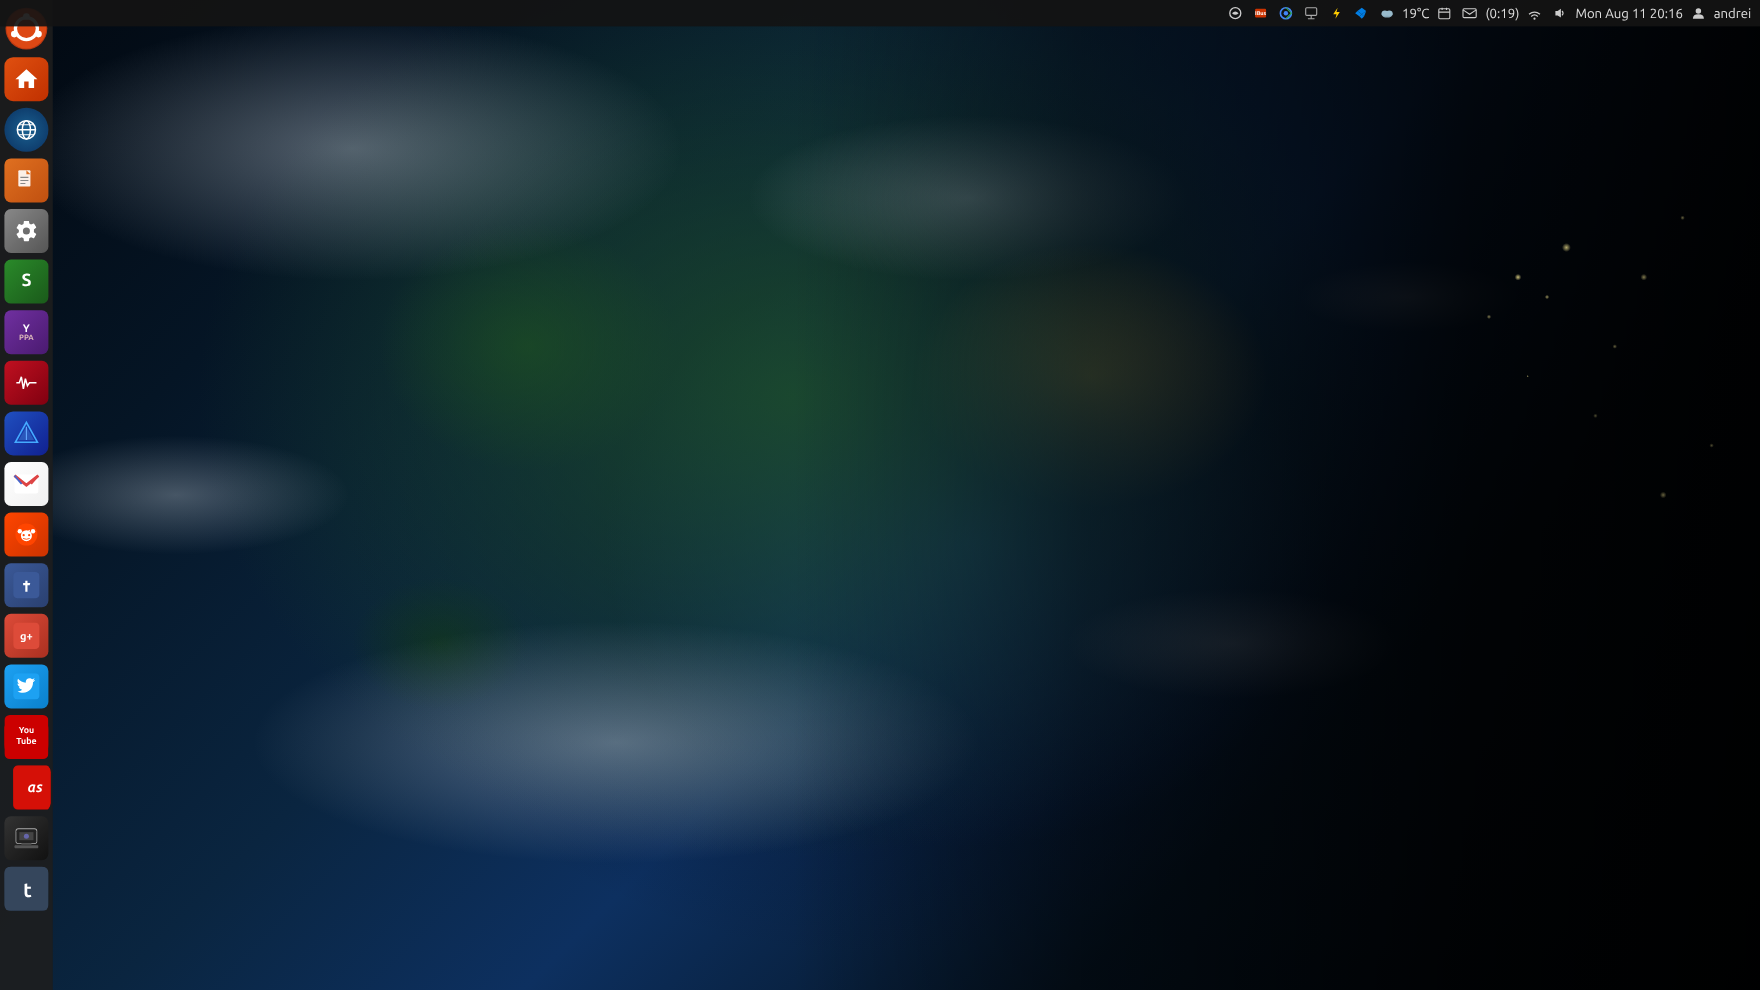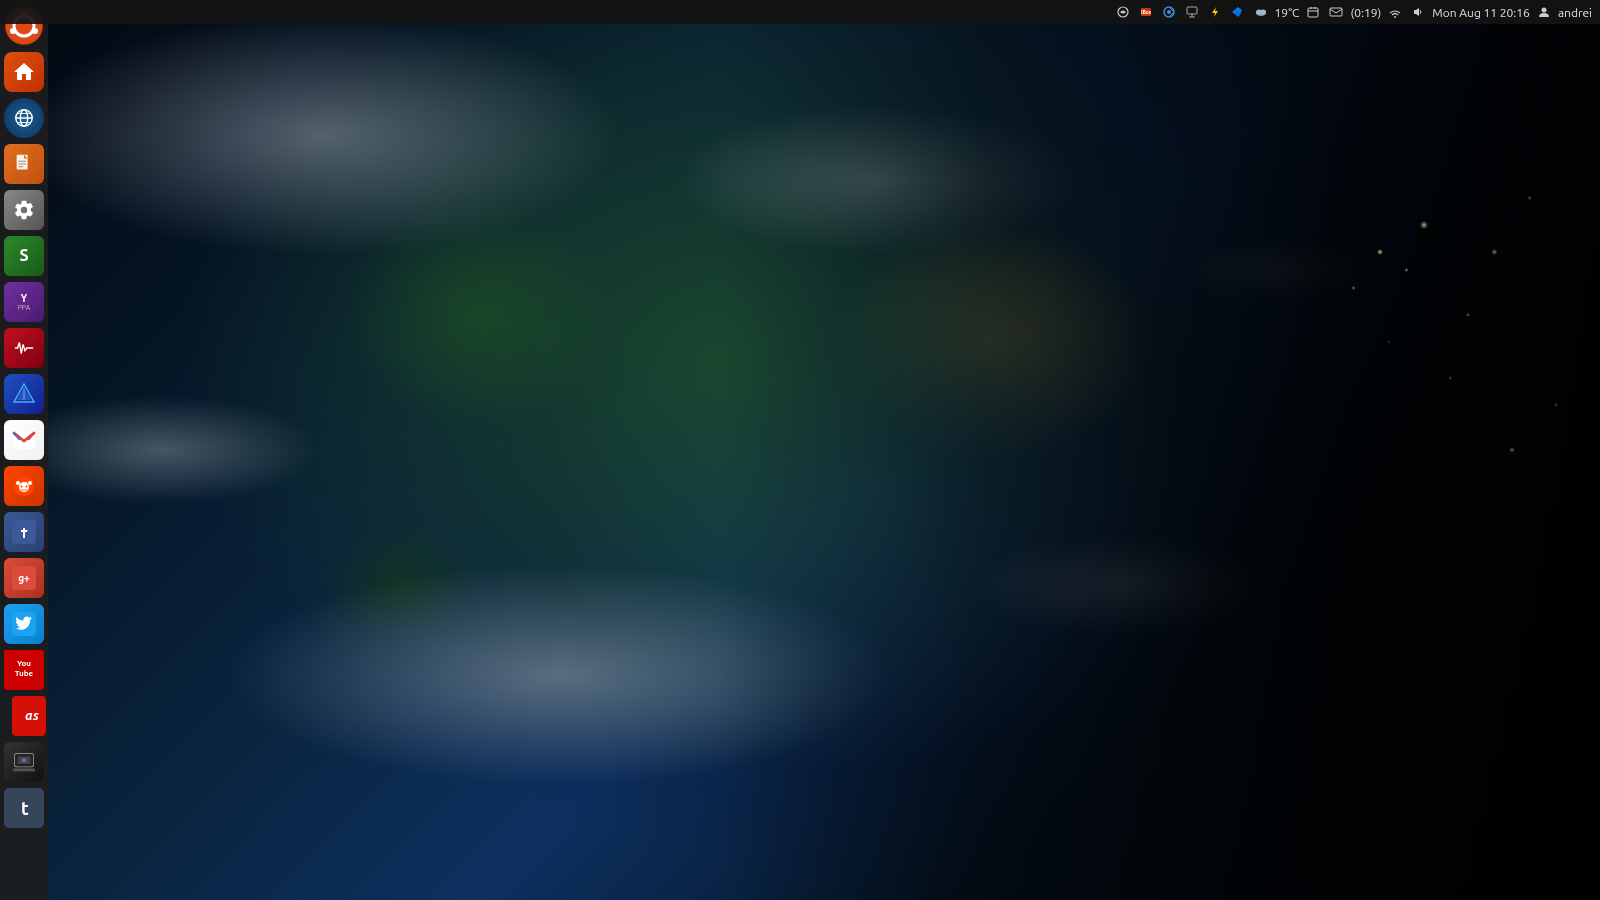--- a/index.html
+++ b/index.html
@@ -154,29 +154,29 @@
     .icon-settings { background: linear-gradient(135deg, #888, #555); border-radius: 6px; }
     .icon-synaptic { background: linear-gradient(135deg, #2a8a2a, #1a5a1a); border-radius: 6px; }
     .icon-yppa { background: linear-gradient(135deg, #7030a0, #4a1a70); border-radius: 6px; }
     .icon-pulse { background: linear-gradient(135deg, #c01020, #800010); border-radius: 6px; }
     .icon-prism { background: linear-gradient(135deg, #2050c0, #102090); border-radius: 8px; }
     .icon-gmail { background: linear-gradient(135deg, #fff, #f0f0f0); border-radius: 6px; }
     .icon-reddit { background: linear-gradient(135deg, #ff4500, #cc3300); border-radius: 6px; }
     .icon-facebook { background: linear-gradient(135deg, #3b5998, #2a4070); border-radius: 6px; }
     .icon-gplus { background: linear-gradient(135deg, #dd4b39, #aa3020); border-radius: 6px; }
     .icon-twitter { background: linear-gradient(135deg, #1da1f2, #0a80cc); border-radius: 6px; }
-    .icon-youtube { background: linear-gradient(135deg, #e00, #900); border-radius: 3px; }
+    .icon-youtube { background: linear-gradient(135deg, #e00, #900); border-radius: 13px; }
     .icon-lastfm { background: linear-gradient(135deg, #d51007, #a00005); border-radius: 4px; margin-left: 16px; }
     .icon-screenshot { background: linear-gradient(135deg, #333, #111); border-radius: 6px; }
     .icon-tumblr { background: linear-gradient(135deg, #35465c, #1a2a3a); border-radius: 6px; }
 
     .sidebar-icon-text {
       color: white;
       font-size: 10px;
-      font-weight: normal;
+      font-weight: bold;
       text-align: center;
       line-height: 1.1;
     }
   </style>
 </head>
 <body>
 
 <div class="desktop">
 
   <div class="earth-bg"></div>

